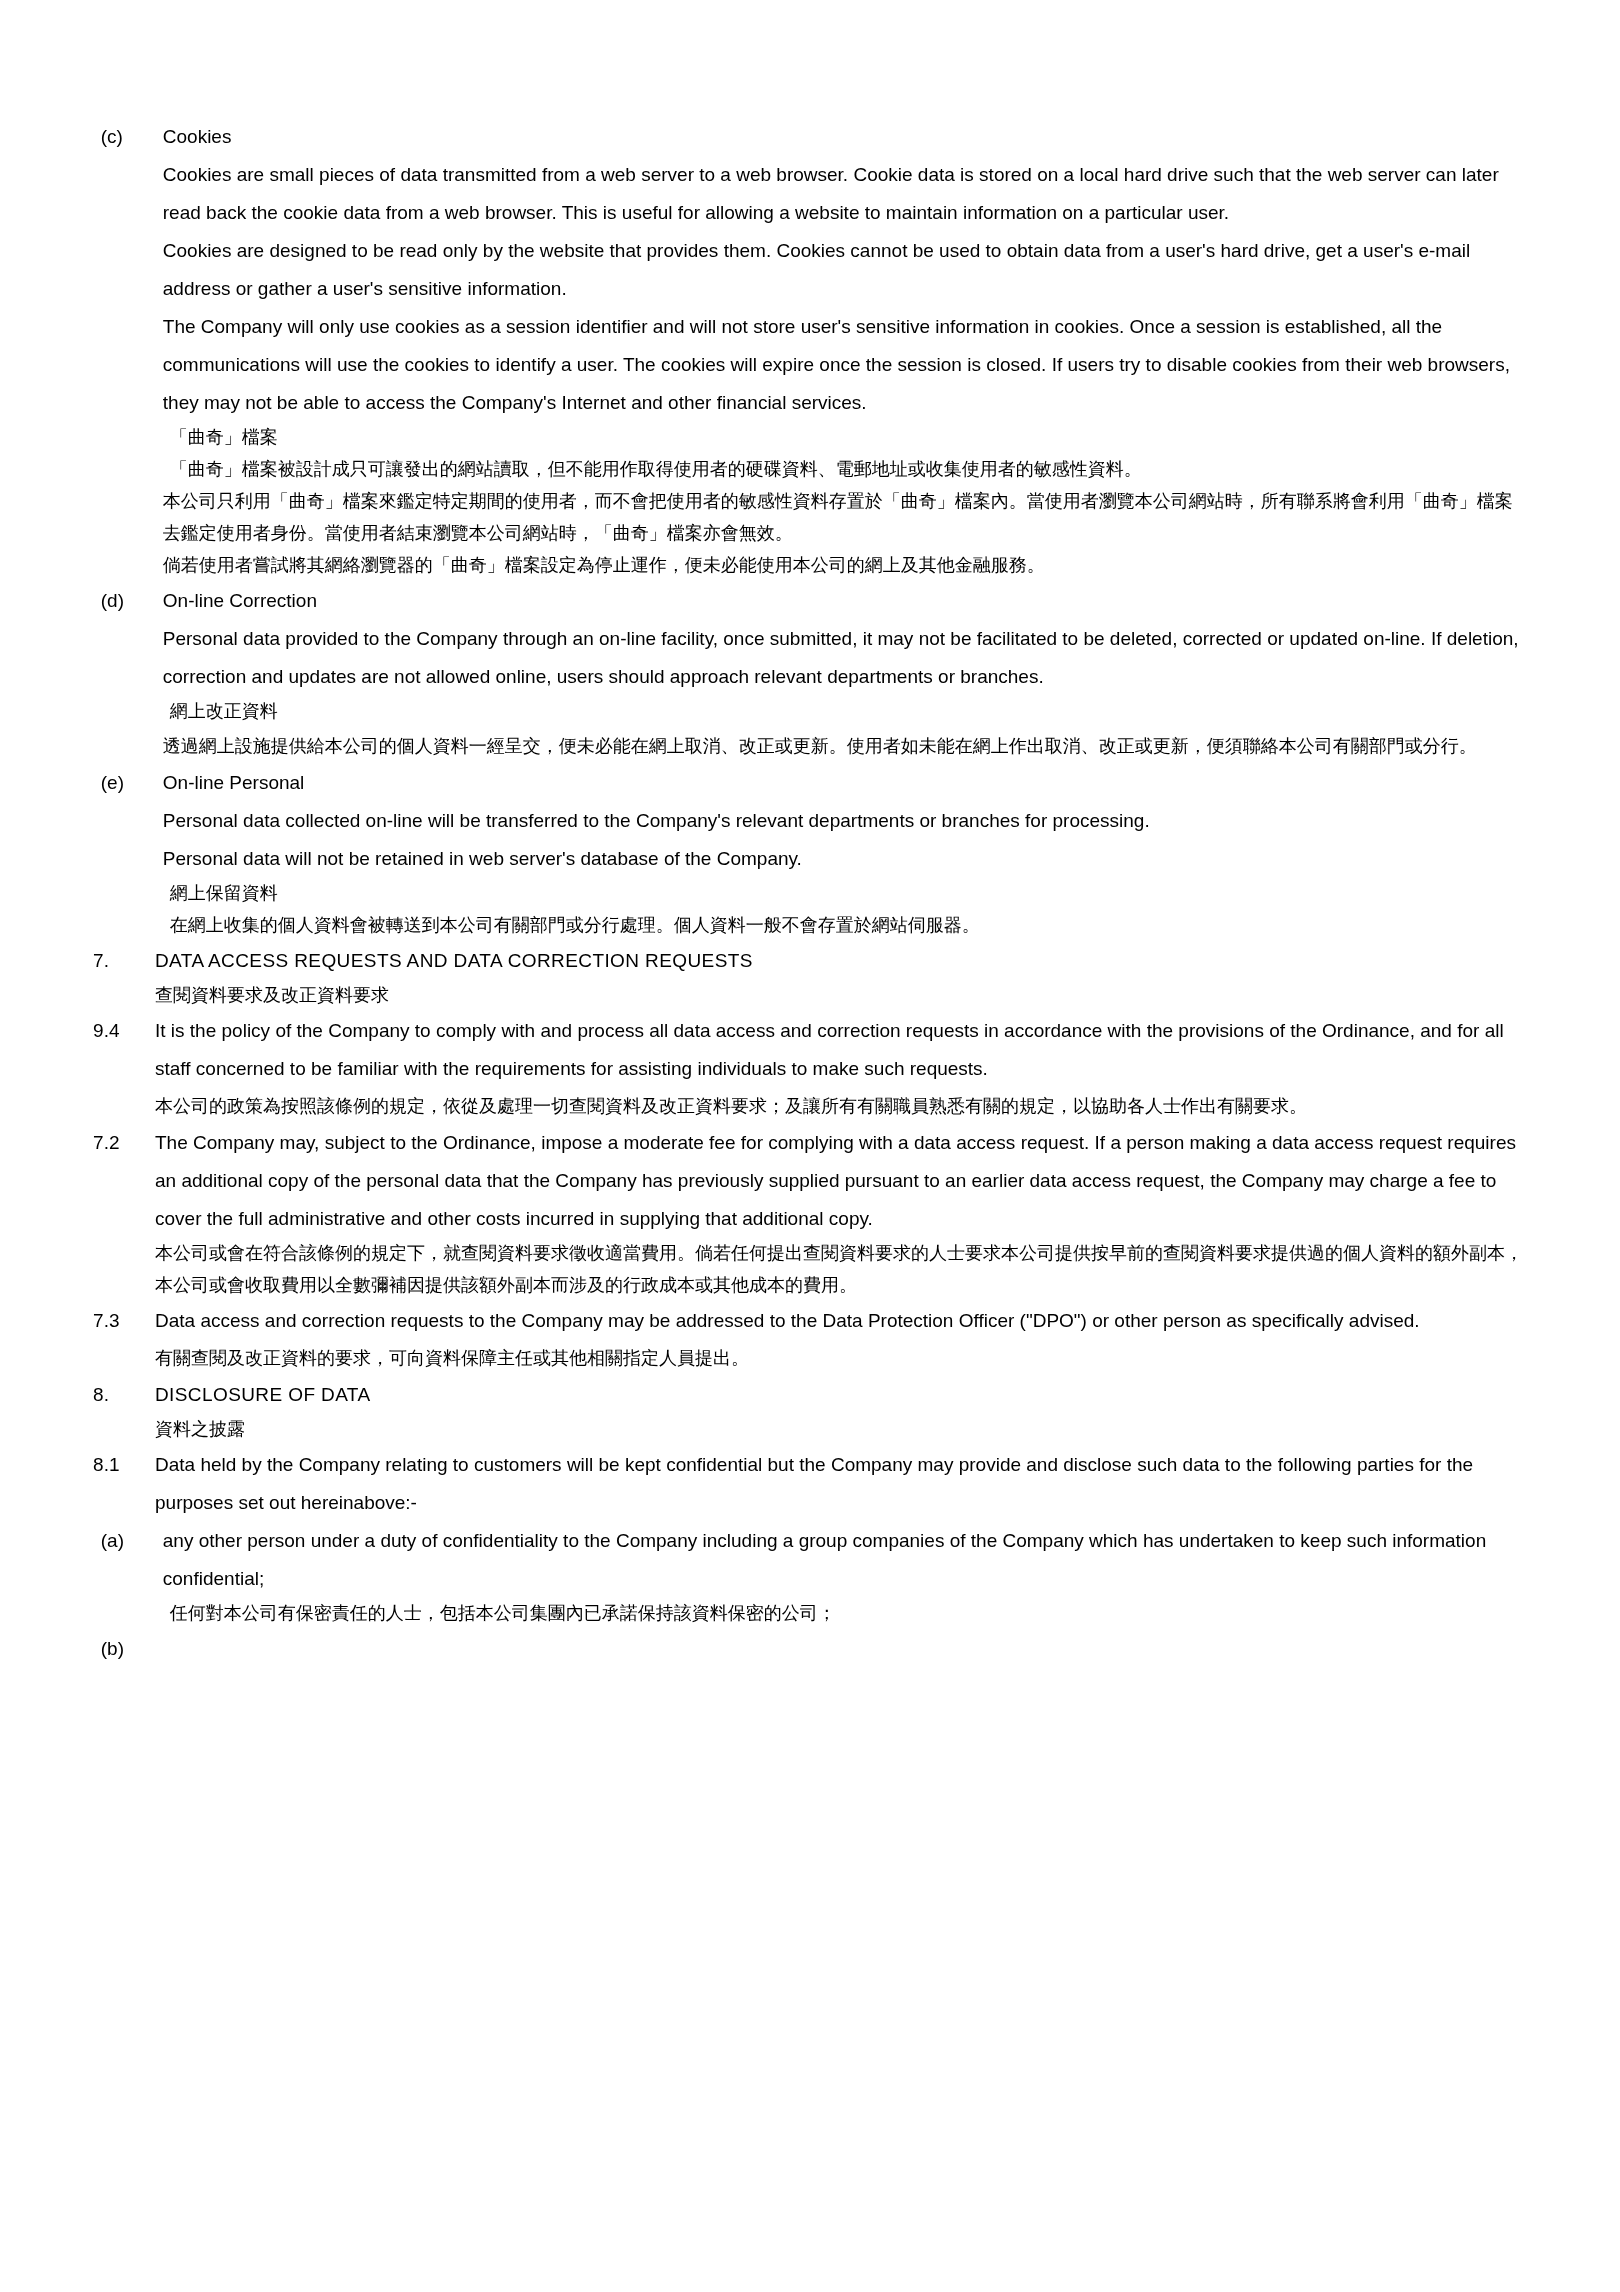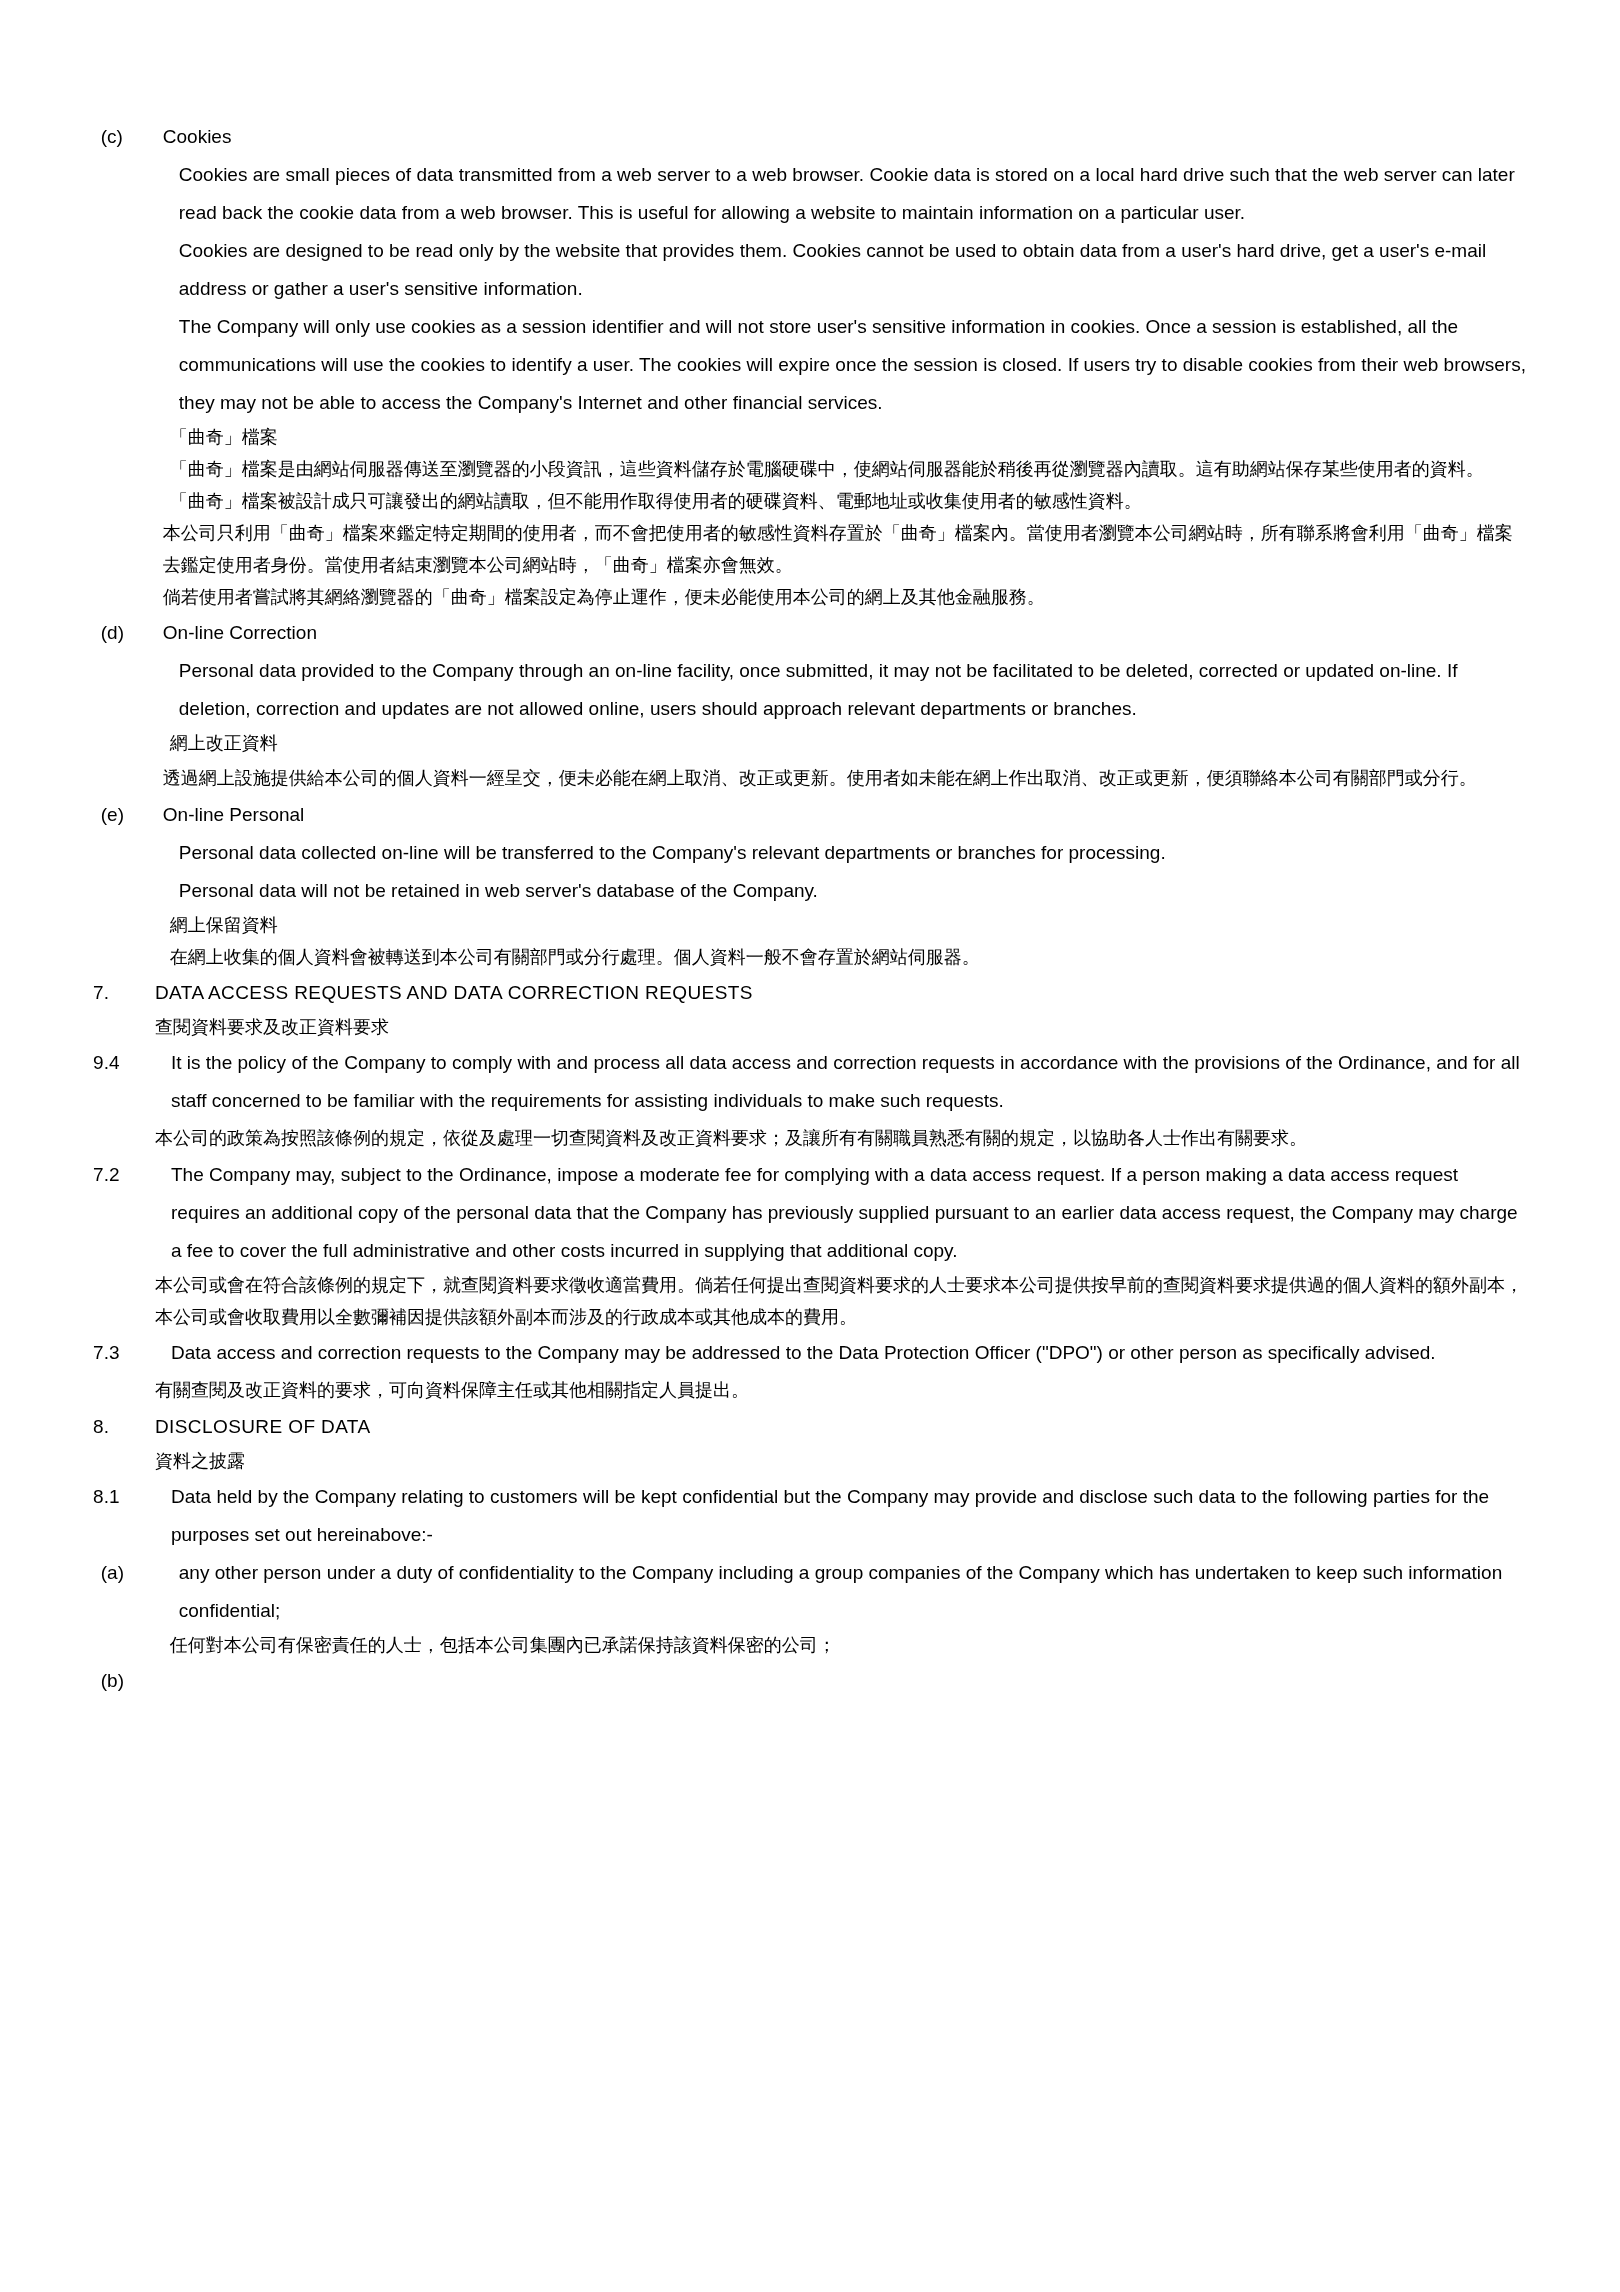--- a/index.html
+++ b/index.html
@@ -45,21 +45,20 @@
     flex: 0 0 62px;
     margin-left: 7.8px;
   }
 
   
   .en {
     font-size: 19px;
     line-height: 38px;
     letter-spacing: 0px;
     flex: 1 1 auto;
-    margin-left: 16px;
   }
   .en-head {
     font-size: 19px;
     line-height: 38px;
     flex: 1 1 auto;
   }
   .en-caps {
     font-size: 19px;
     line-height: 38px;
     letter-spacing: 0.4px;
@@ -104,24 +103,20 @@
   <div class="row">
     <div class="mk-blank-ind"></div>
     <div class="en">The Company will only use cookies as a session identifier and will not store user's sensitive information in cookies. Once a session is established, all the communications will use the cookies to identify a user. The cookies will expire once the session is closed. If users try to disable cookies from their web browsers, they may not be able to access the Company's Internet and other financial services.</div>
   </div>
 
   <div class="row">
     <div class="mk-blank-ind"></div>
     <div class="zh-tight zh-ind">「曲奇」檔案</div>
   </div>
 
-  <div class="row">
-    <div class="mk-blank-ind"></div>
-    <div class="zh-tight zh-ind">「曲奇」檔案是由網站伺服器傳送至瀏覽器的小段資訊，這些資料儲存於電腦硬碟中，使網站伺服器能於稍後再從瀏覽器內讀取。這有助網站保存某些使用者的資料。</div>
-  </div>
 
   <div class="row">
     <div class="mk-blank-ind"></div>
     <div class="zh-tight zh-ind">「曲奇」檔案被設計成只可讓發出的網站讀取，但不能用作取得使用者的硬碟資料、電郵地址或收集使用者的敏感性資料。</div>
   </div>
 
   <div class="row">
     <div class="mk-blank-ind"></div>
     <div class="zh-tight">本公司只利用「曲奇」檔案來鑑定特定期間的使用者，而不會把使用者的敏感性資料存置於「曲奇」檔案內。當使用者瀏覽本公司網站時，所有聯系將會利用「曲奇」檔案去鑑定使用者身份。當使用者結束瀏覽本公司網站時，「曲奇」檔案亦會無效。</div>
   </div>

